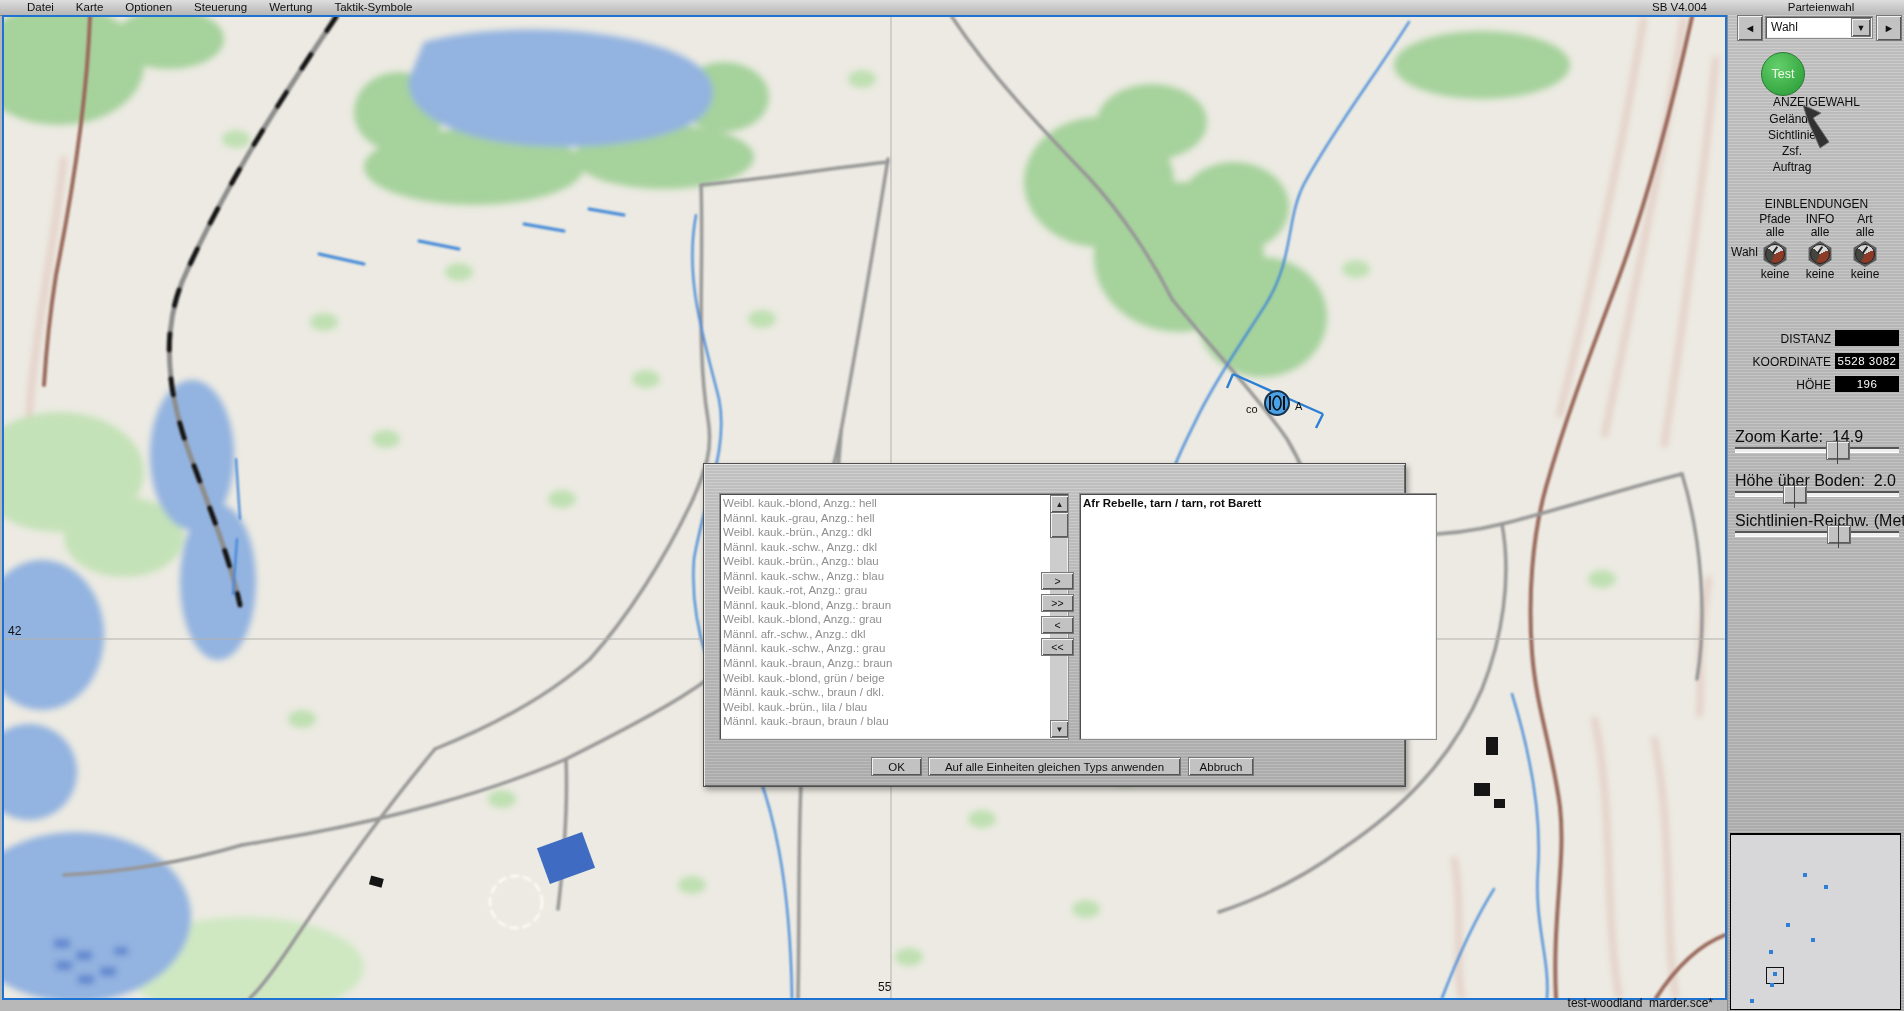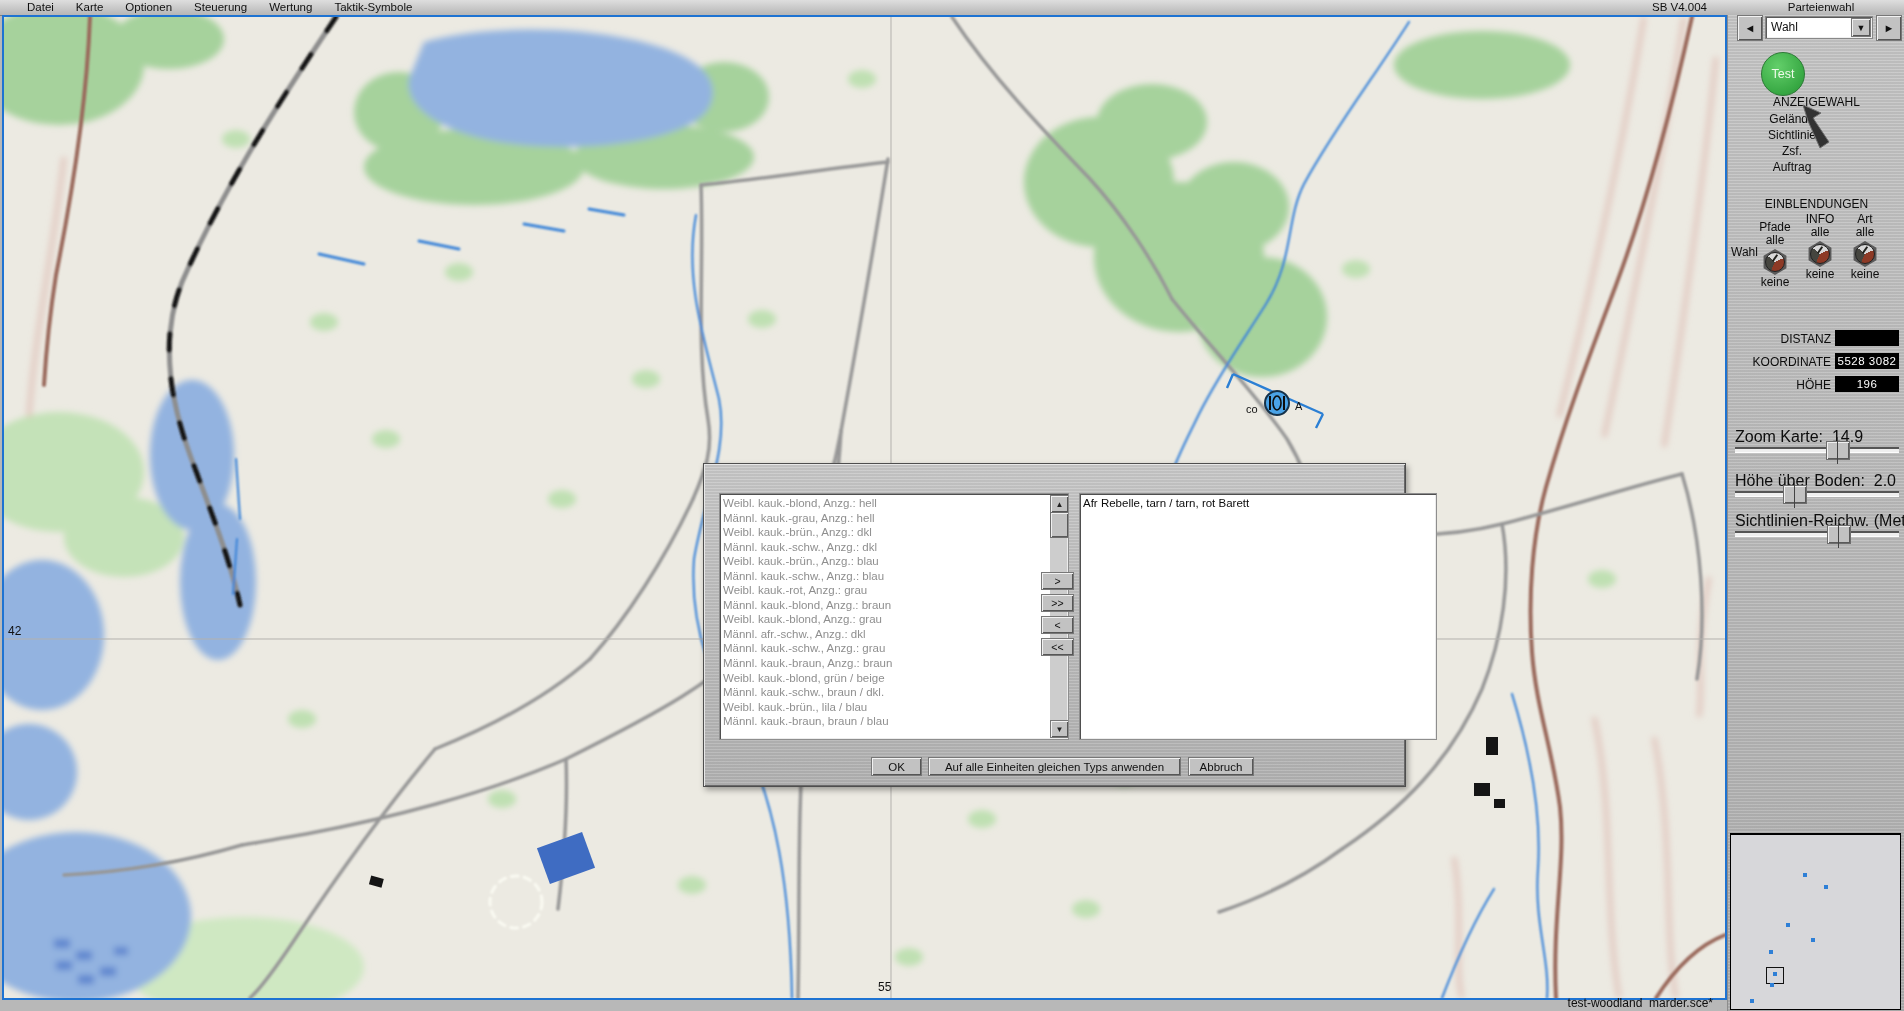--- a/index.html
+++ b/index.html
@@ -72,21 +72,21 @@
     background-image:repeating-linear-gradient(180deg,rgba(255,255,255,.09) 0 1px,rgba(0,0,0,.05) 1px 3px),
       linear-gradient(180deg,#cacaca,#b4b4b4);
     border:1px solid #4e4e4e;box-shadow:inset 1px 1px 0 #e8e8e8,inset -1px -1px 0 #6a6a6a,2px 3px 6px rgba(0,0,0,.35);}
   #dialog-title{position:absolute;left:1px;top:1px;right:1px;height:15px;background:linear-gradient(180deg,#7a7a7a,#656565);
     color:#f4eecf;font-size:11.5px;padding:1px 0 0 5px;text-shadow:1px 1px 0 #2e2e2e;}
   .listbox{position:absolute;top:29px;height:245px;background:#fff;border:1px solid #8e8e8e;
     box-shadow:inset 1px 1px 0 #4f4f4f,inset -1px -1px 0 #ececec;overflow:hidden;padding-left:44px;}
   #list-available{left:15px;width:304px;}
   #list-selected{left:375px;width:312px;}
   .list-inner{position:absolute;left:3px;top:2px;right:20px;bottom:2px;overflow:hidden;}
-  #list-selected .list-inner{right:3px;}
+  #list-selected .list-inner{right:3px;font-weight:bold;}
   .list-row{font-size:11.5px;line-height:14.55px;color:#8f8f8f;white-space:nowrap;}
   #list-selected .list-row{color:#0c0c0c;}
   .vscroll{position:absolute;right:1px;top:1px;bottom:1px;width:17px;background:#cdcdcd;}
   .sb-btn{position:absolute;left:0;width:17px;height:16px;font-size:8px;color:#222;}
   .sb-up{top:0;} .sb-dn{bottom:0;}
   .sb-thumb{position:absolute;left:0;top:17px;width:17px;height:24px;background:#c2c2c2;border:1px solid #6d6d6d;
     box-shadow:inset 1px 1px 0 #f0f0f0,inset -1px -1px 0 #5a5a5a;}
   #transfer{position:absolute;left:337px;top:108px;width:33px;}
   #transfer .tbtn{width:31px;height:16px;margin-bottom:4px;font-size:10.5px;color:#111;}
   .dlg-btn{position:absolute;top:293px;height:17px;font-size:11.5px;color:#111;}
@@ -274,21 +274,21 @@
         <div class="anz-item">Zsf.</div>
         <div class="anz-item">Auftrag</div>
       </div>
     <svg id="cursor-icon" width="30" height="46" viewBox="0 0 30 46">
       <polygon points="1,1 19,9 11,14 27,38 18,44 6,17" fill="#323232" stroke="#6d6d6d" stroke-width="1"></polygon>
     </svg>
 
     <div class="side-head" style="top:182px;">EINBLENDUNGEN</div>
     <div id="wahl-label">Wahl</div>
 
-    <div class="einb-col" style="left:24px;margin-top:8px;">
+    <div class="einb-col" style="left:24px;">
       <div class="nm">Pfade</div>
       <div class="st">alle</div>
       <div class="knob-nut">
           <div class="knob"></div>
         </div>
       <div class="st">keine</div>
     </div>
     <div class="einb-col" style="left:69px;">
       <div class="nm">INFO</div>
       <div class="st">alle</div>

